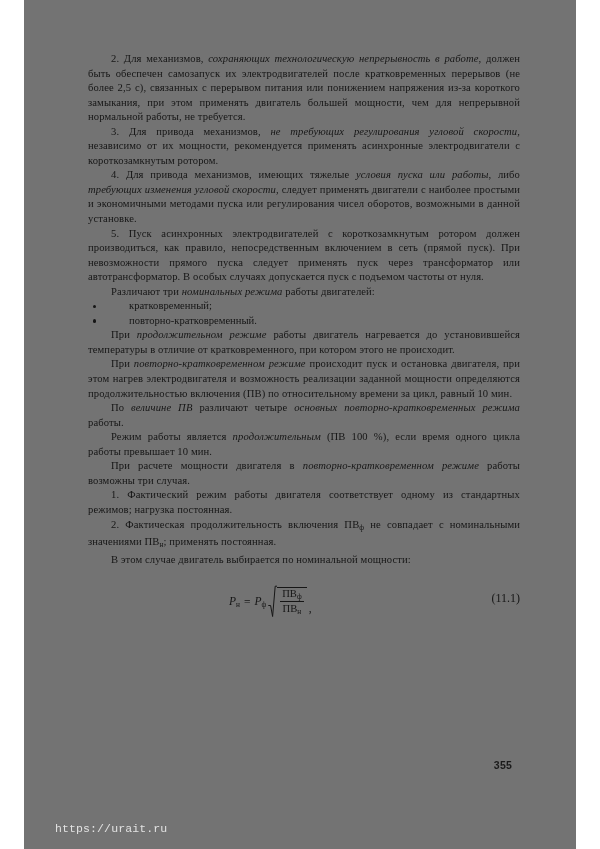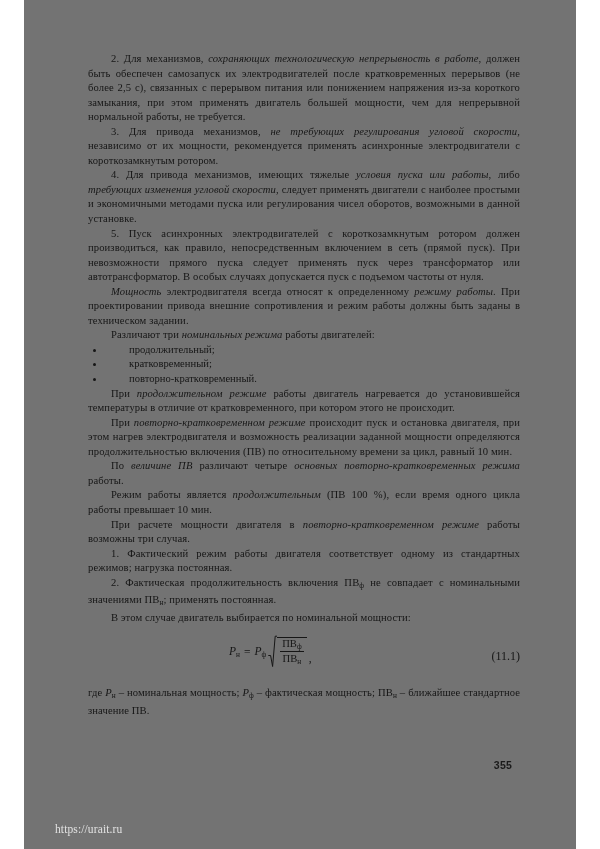--- a/index.html
+++ b/index.html
@@ -61,21 +61,21 @@
     position: absolute;
     left: 5px;
     top: 5.6px;
     width: 3.2px;
     height: 3.2px;
     background: #161616;
     border-radius: 50%;
   }
   .formula-row {
     display: flex;
-    align-items: flex-start;
+    align-items: flex-end;
     justify-content: flex-start;
     margin-top: 10px;
     margin-bottom: 9px;
     position: relative;
     height: 42px;
   }
   .formula-body {
     margin-left: 141px;
     display: flex;
     align-items: center;
@@ -147,42 +147,40 @@
     font-family: "Liberation Sans", sans-serif;
     font-size: 10.5px;
     font-weight: bold;
     color: #1b1b1b;
     letter-spacing: 0.02em;
   }
   .watermark {
     position: absolute;
     left: 31px;
     bottom: 14px;
-    font-family: Liberation Serif, serif;
+    font-family: Liberation Mono, monospace;
     font-size: 11.5px;
     color: #e2e2e2;
     letter-spacing: 0.01em;
   }
 </style>
 </head>
 <body>
 
 <div class="page-sheet">
 
   <div class="page-body">
 
     <p class="para" id="p0"><span>2. Для механизмов, </span><span class="it">сохраняющих технологическую непрерывность в работе</span><span>, должен быть обеспечен самозапуск их электродвигателей после кратковременных перерывов (не более 2,5 с), связанных с перерывом питания или понижением напряжения из-за короткого замыкания, при этом применять двигатель большей мощности, чем для непрерывной нормальной работы, не требуется.</span></p>
     <p class="para" id="p1"><span>3. Для привода механизмов, </span><span class="it">не требующих регулирования угловой скорости</span><span>, независимо от их мощности, рекомендуется применять асинхронные электродвигатели с короткозамкнутым ротором.</span></p>
     <p class="para" id="p2"><span>4. Для привода механизмов, имеющих тяжелые </span><span class="it">условия пуска или работы</span><span>, либо </span><span class="it">требующих изменения угловой скорости</span><span>, следует применять двигатели с наиболее простыми и экономичными методами пуска или регулирования чисел оборотов, возможными в данной установке.</span></p>
     <p class="para" id="p3"><span>5. Пуск асинхронных электродвигателей с короткозамкнутым ротором должен производиться, как правило, непосредственным включением в сеть (прямой пуск). При невозможности прямого пуска следует применять пуск через трансформатор или автотрансформатор. В особых случаях допускается пуск с подъемом частоты от нуля.</span></p>
-    <p class="para" id="p4"><span class="it">Мощность</span><span> электродвигателя всегда относят к определенному </span><span class="it">режиму работы</span><span>. При проектировании привода внешние сопротивления и режим работы должны быть заданы в техническом задании.</span></p>
     <p class="para" id="p5"><span>Различают три </span><span class="it">номинальных режима</span><span> работы двигателей:</span></p>
 
     <ul class="bullets" id="bullet-list">
-        <li><span class="dot"></span><span>продолжительный;</span></li>
         <li><span class="dot"></span><span>кратковременный;</span></li>
         <li><span class="dot"></span><span>повторно-кратковременный.</span></li>
       </ul>
 
     <p class="para" id="q0"><span>При </span><span class="it">продолжительном режиме</span><span> работы двигатель нагревается до установившейся температуры в отличие от кратковременного, при котором этого не происходит.</span></p>
     <p class="para" id="q1"><span>При </span><span class="it">повторно-кратковременном режиме</span><span> происходит пуск и остановка двигателя, при этом нагрев электродвигателя и возможность реализации заданной мощности определяются продолжительностью включения (ПВ) по относительному времени за цикл, равный 10 мин.</span></p>
     <p class="para" id="q2"><span>По </span><span class="it">величине ПВ</span><span> различают четыре </span><span class="it">основных повторно-кратковременных режима</span><span> работы.</span></p>
     <p class="para" id="q3"><span>Режим работы является </span><span class="it">продолжительным</span><span> (ПВ 100 %), если время одного цикла работы превышает 10 мин.</span></p>
     <p class="para" id="q4"><span>При расчете мощности двигателя в </span><span class="it">повторно-кратковременном режиме</span><span> работы возможны три случая.</span></p>
     <p class="para" id="q5"><span>1. Фактический режим работы двигателя соответствует одному из стандартных режимов; нагрузка постоянная.</span></p>
@@ -205,20 +203,19 @@
           <span class="frac">
             <span class="num"><span>ПВ</span><span class="sub">ф</span></span>
             <span class="den"><span>ПВ</span><span class="sub">н</span></span>
           </span>
         </span>
         <span class="formula-tail">,</span>
       </div>
       <span class="formula-number">(11.1)</span>
     </div>
 
-    <p class="para cont" id="whereclause"><span>где </span><span class="it">P</span><span class="sub">н</span><span> – номинальная мощность; </span><span class="it">P</span><span class="sub">ф</span><span> – фактическая мощность; ПВ</span><span class="sub">н</span><span> – ближайшее стандартное значение ПВ.</span></p>
 
   </div>
 
   <div class="page-number">355</div>
   <div class="watermark">https://urait.ru</div>
 
 </div>
 
 </body></html>

